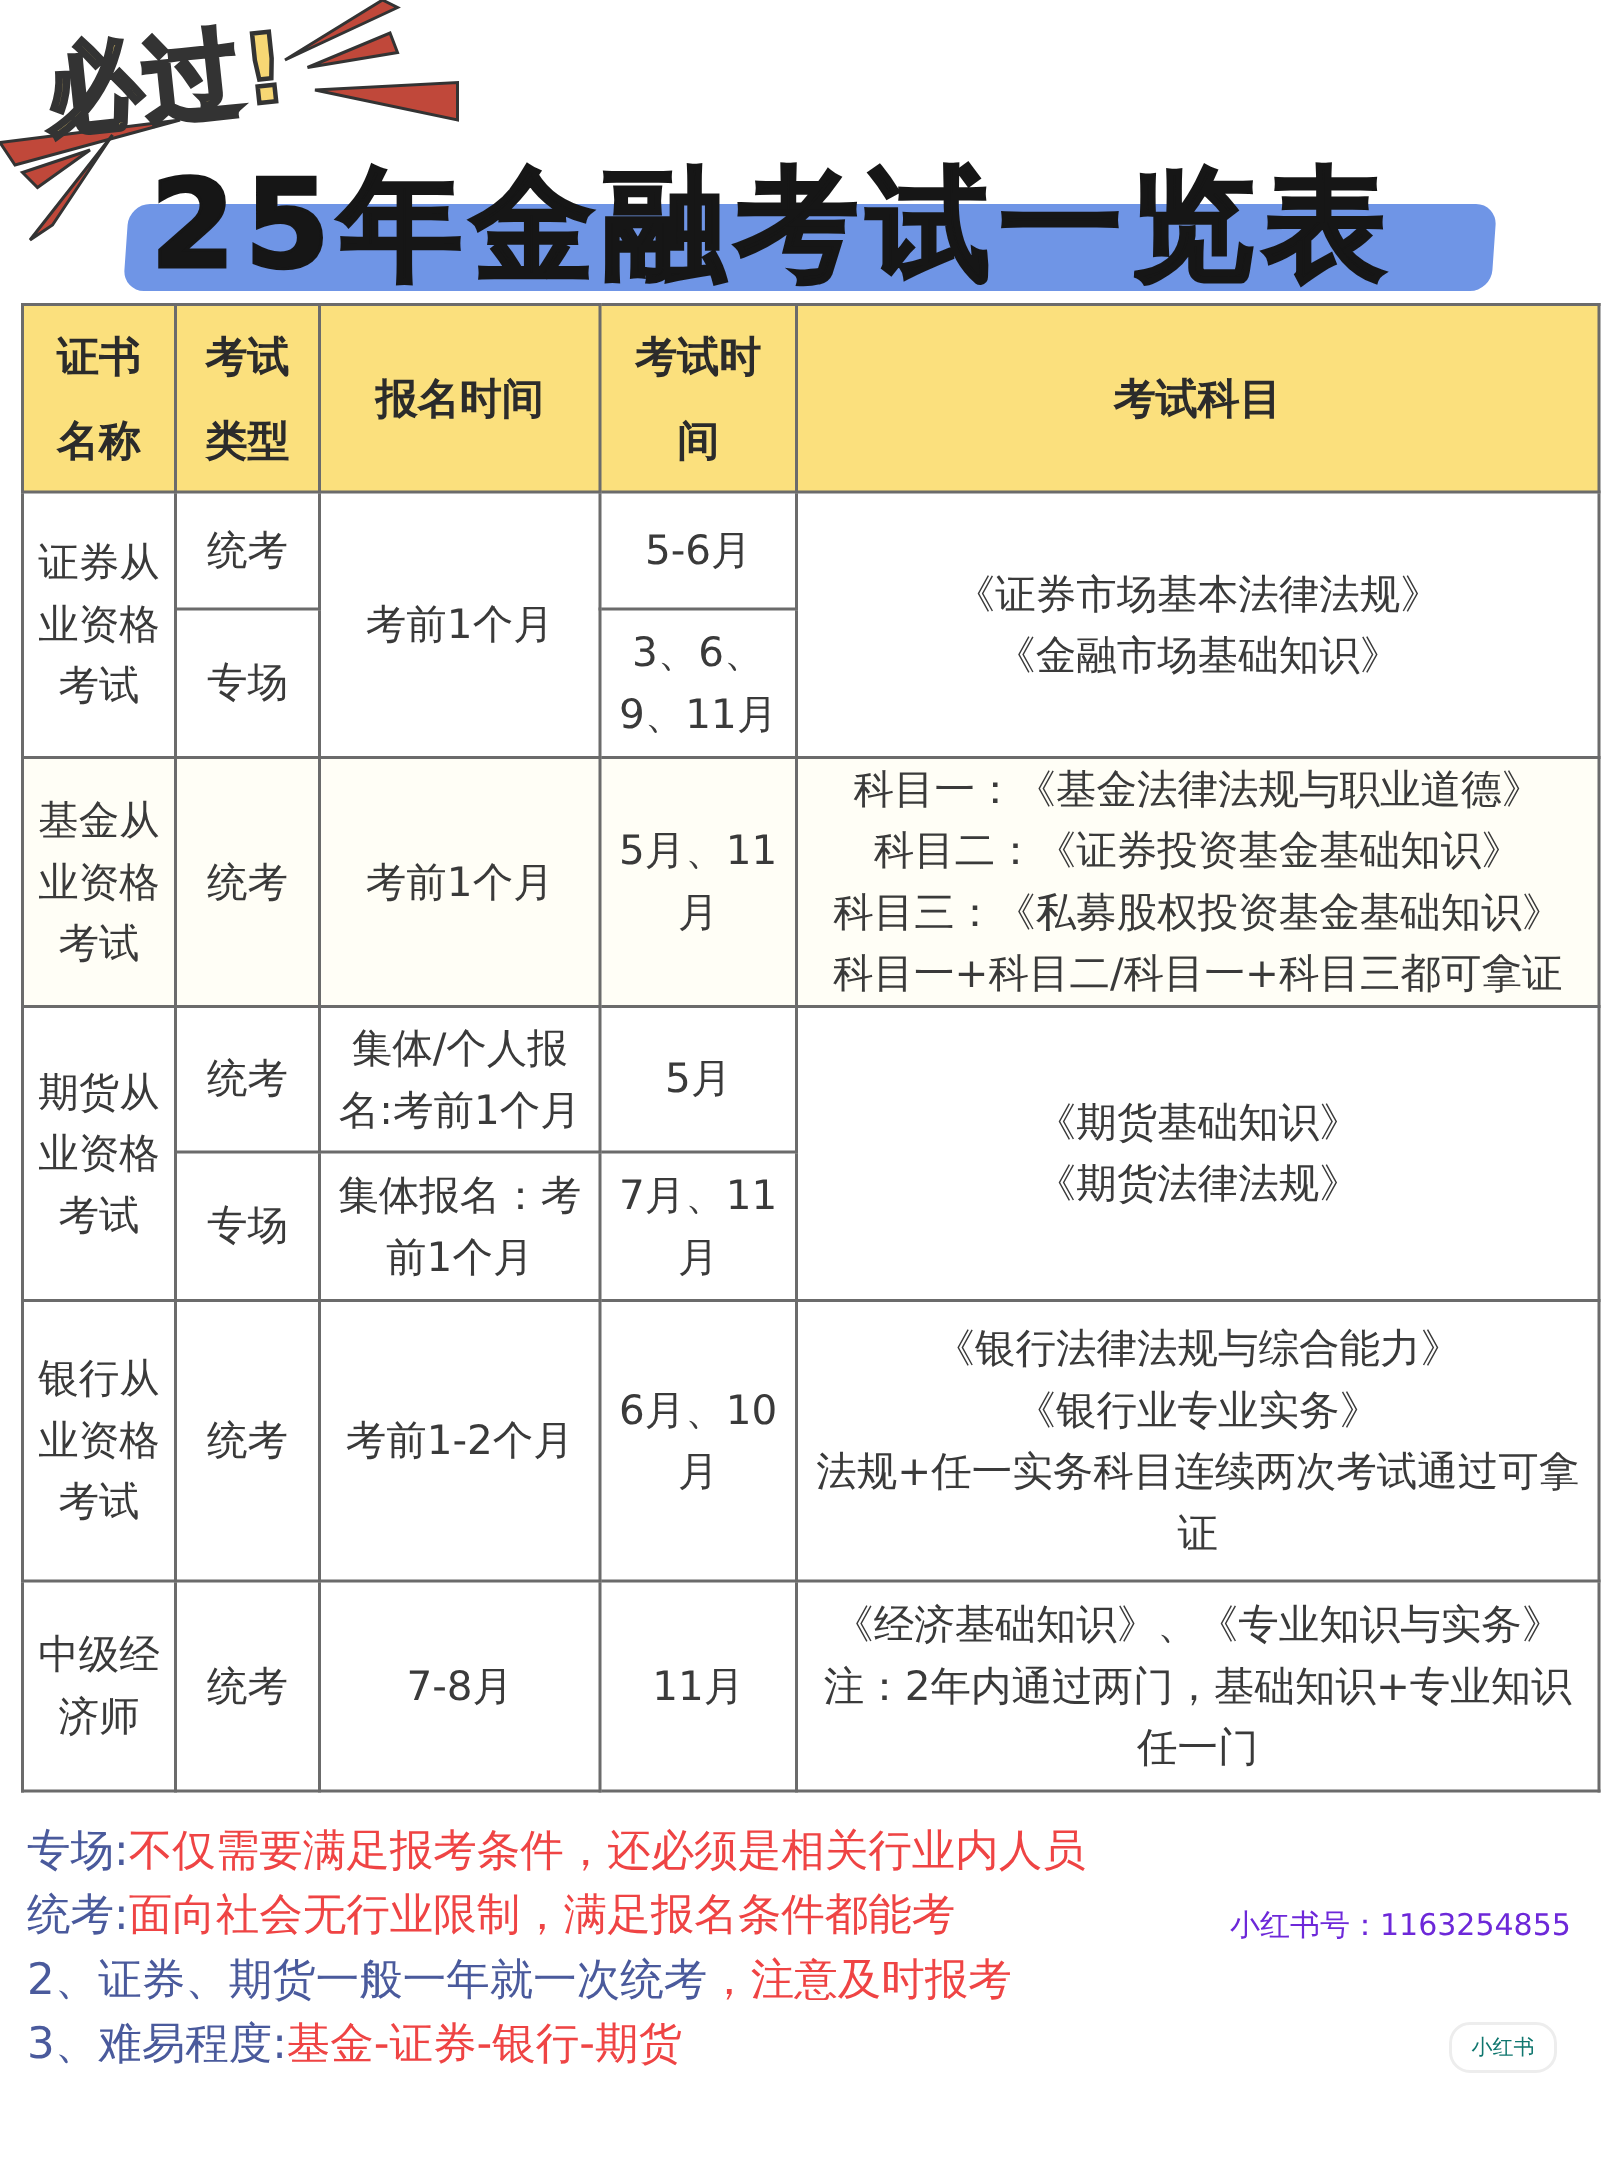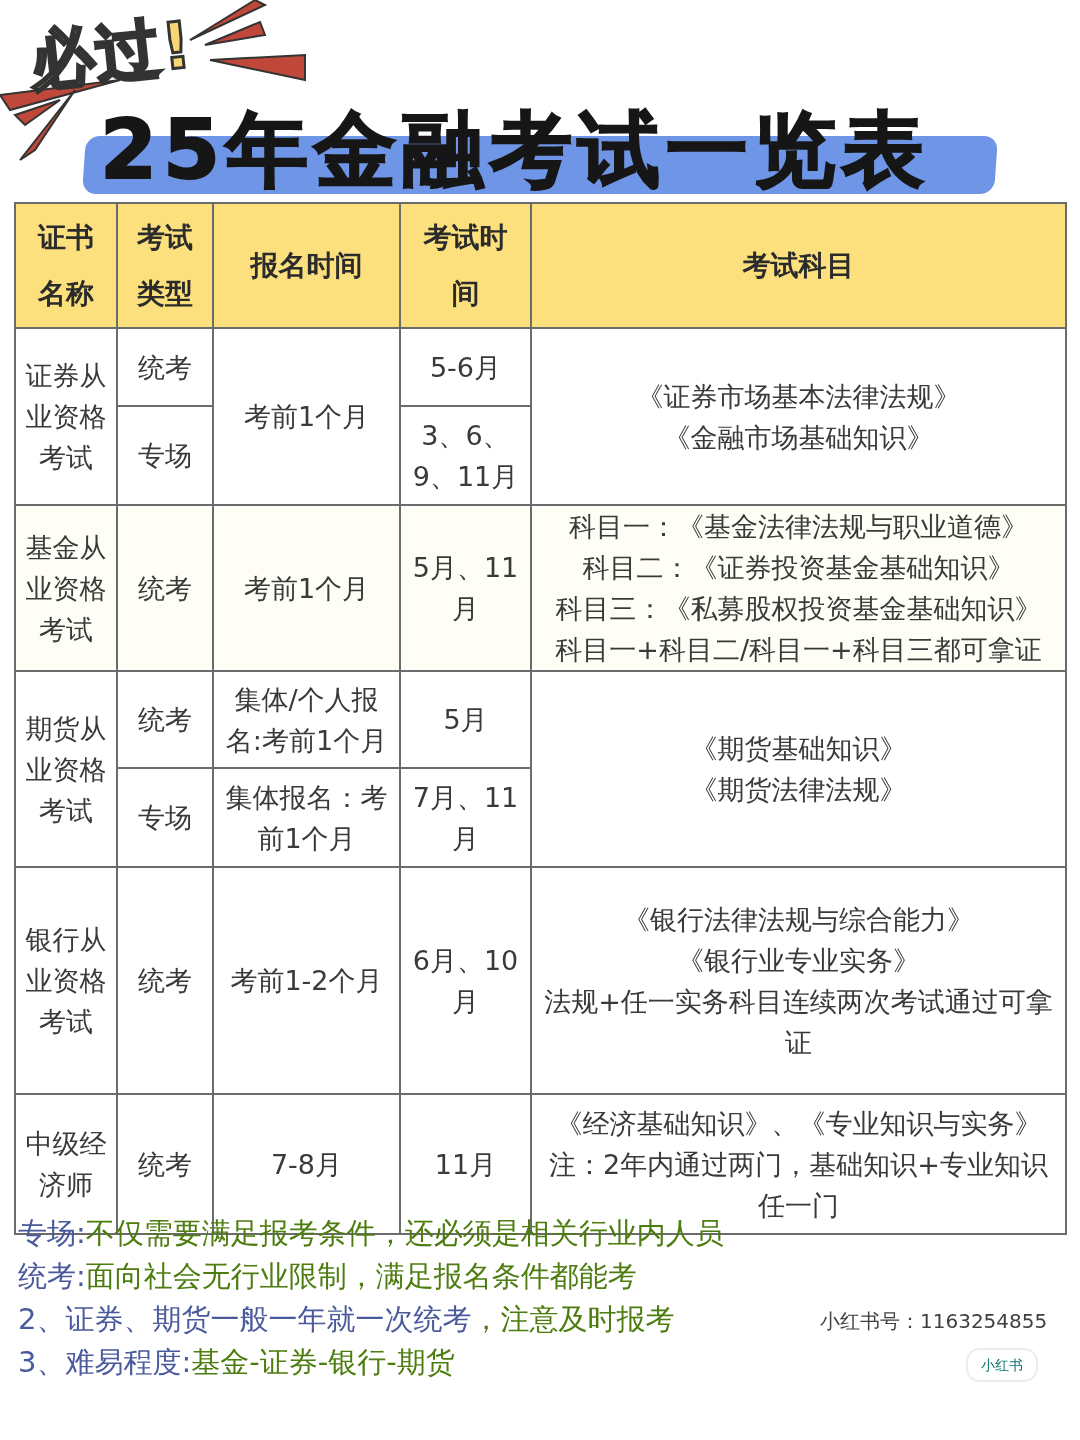--- a/index.html
+++ b/index.html
@@ -34,23 +34,23 @@
   table.grid th {
     background:#fbe07d; font-weight:900; color:#2b2b2b; font-size:28px; line-height:56px;
     height:123px;
   }
   table.grid td.name { line-height:41px; padding:0 4px;text-align:center; }
   .tinted { background:#fffef6; }
   .line { display:block; }
   .notes { position:absolute; left:18px; top:1212px; font-size:29px; line-height:43px; }
   .notes .row { white-space:nowrap; }
   .blue { color:#4a5a9c; }
-  .dark { color:#4d7c0f;margin-top:15px; }
+  .dark { color:#ef4444;margin-top:15px; }
   .watermark {
-    position:absolute; left:820px; top:1308px; color:#404040; font-size:20px;
+    position:absolute; left:820px; top:1270px; color:#6d28d9; font-size:20px;
   }
   .watermark-logo {
     position:absolute; left:966px; top:1348px; width:68px; height:30px;
     border:2px solid #ededed; border-radius:14px; color:#0f766e; font-size:14px;
     text-align:center; line-height:30px;
   }
 </style>
 </head>
 <body>
 
@@ -162,21 +162,21 @@
     <td>
           <span class="line">集体报名：考</span>
           <span class="line">前1个月</span>
         </td>
     <td>
           <span class="line">7月、11</span>
           <span class="line">月</span>
         </td>
   </tr>
 
-  <tr style="height:227px">
+  <tr style="height:187px">
     <td class="name">
           <span class="line">银行从</span>
           <span class="line">业资格</span>
           <span class="line">考试</span>
         </td>
     <td>统考</td>
     <td>考前1-2个月</td>
     <td>
           <span class="line">6月、10</span>
           <span class="line">月</span>

